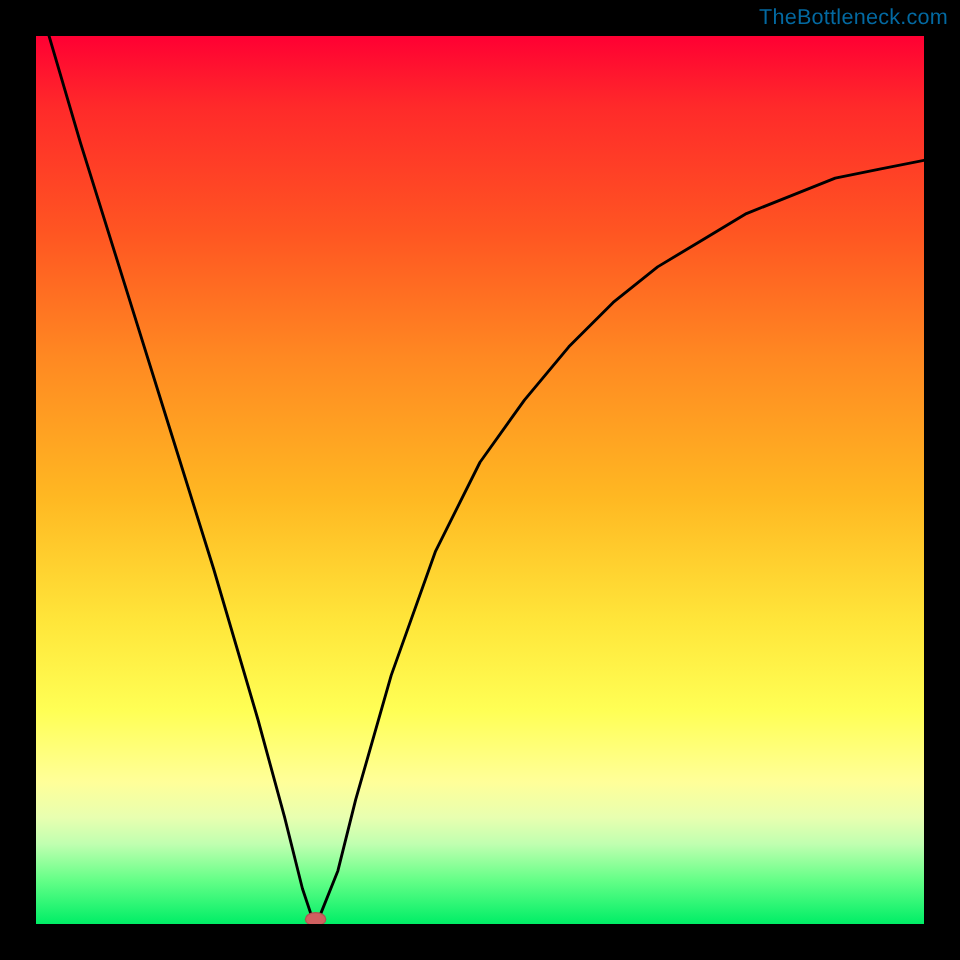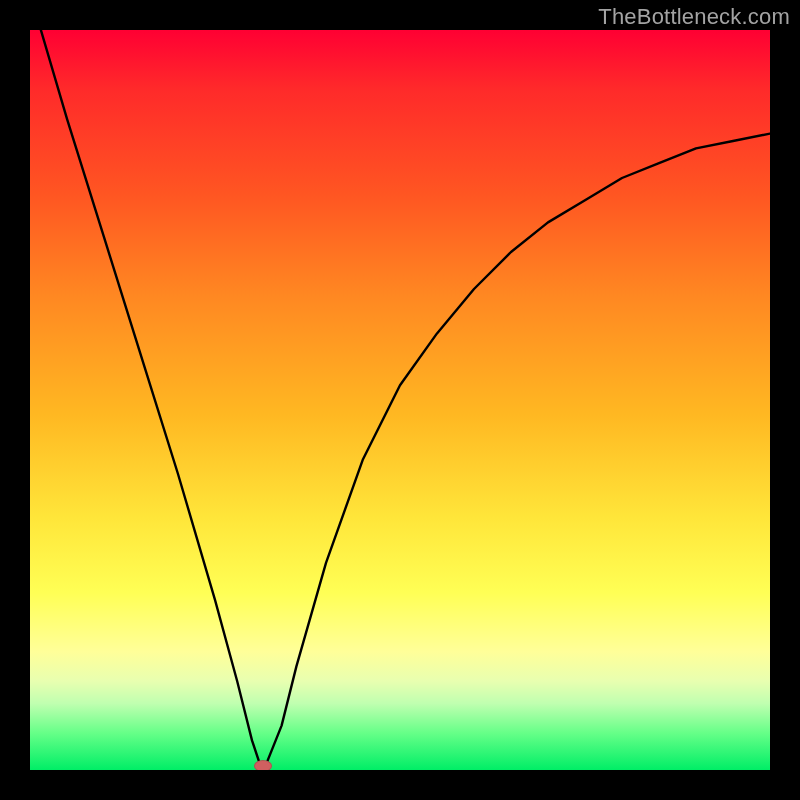--- a/index.html
+++ b/index.html
@@ -14,22 +14,22 @@
   .frame {
     position: relative;
     width: 800px;
     height: 800px;
     background: #000;
   }
   .watermark {
     position: absolute;
     top: 4px;
     right: 10px;
-    color: #a3a3a3;
-    font-size: 22px;
+    color: #0369a1;
+    font-size: 18px;
     font-weight: 500;
     letter-spacing: 0.2px;
     z-index: 5;
   }
   .plot-area {
     position: absolute;
     left: 30px;
     top: 30px;
     width: 740px;
     height: 740px;

